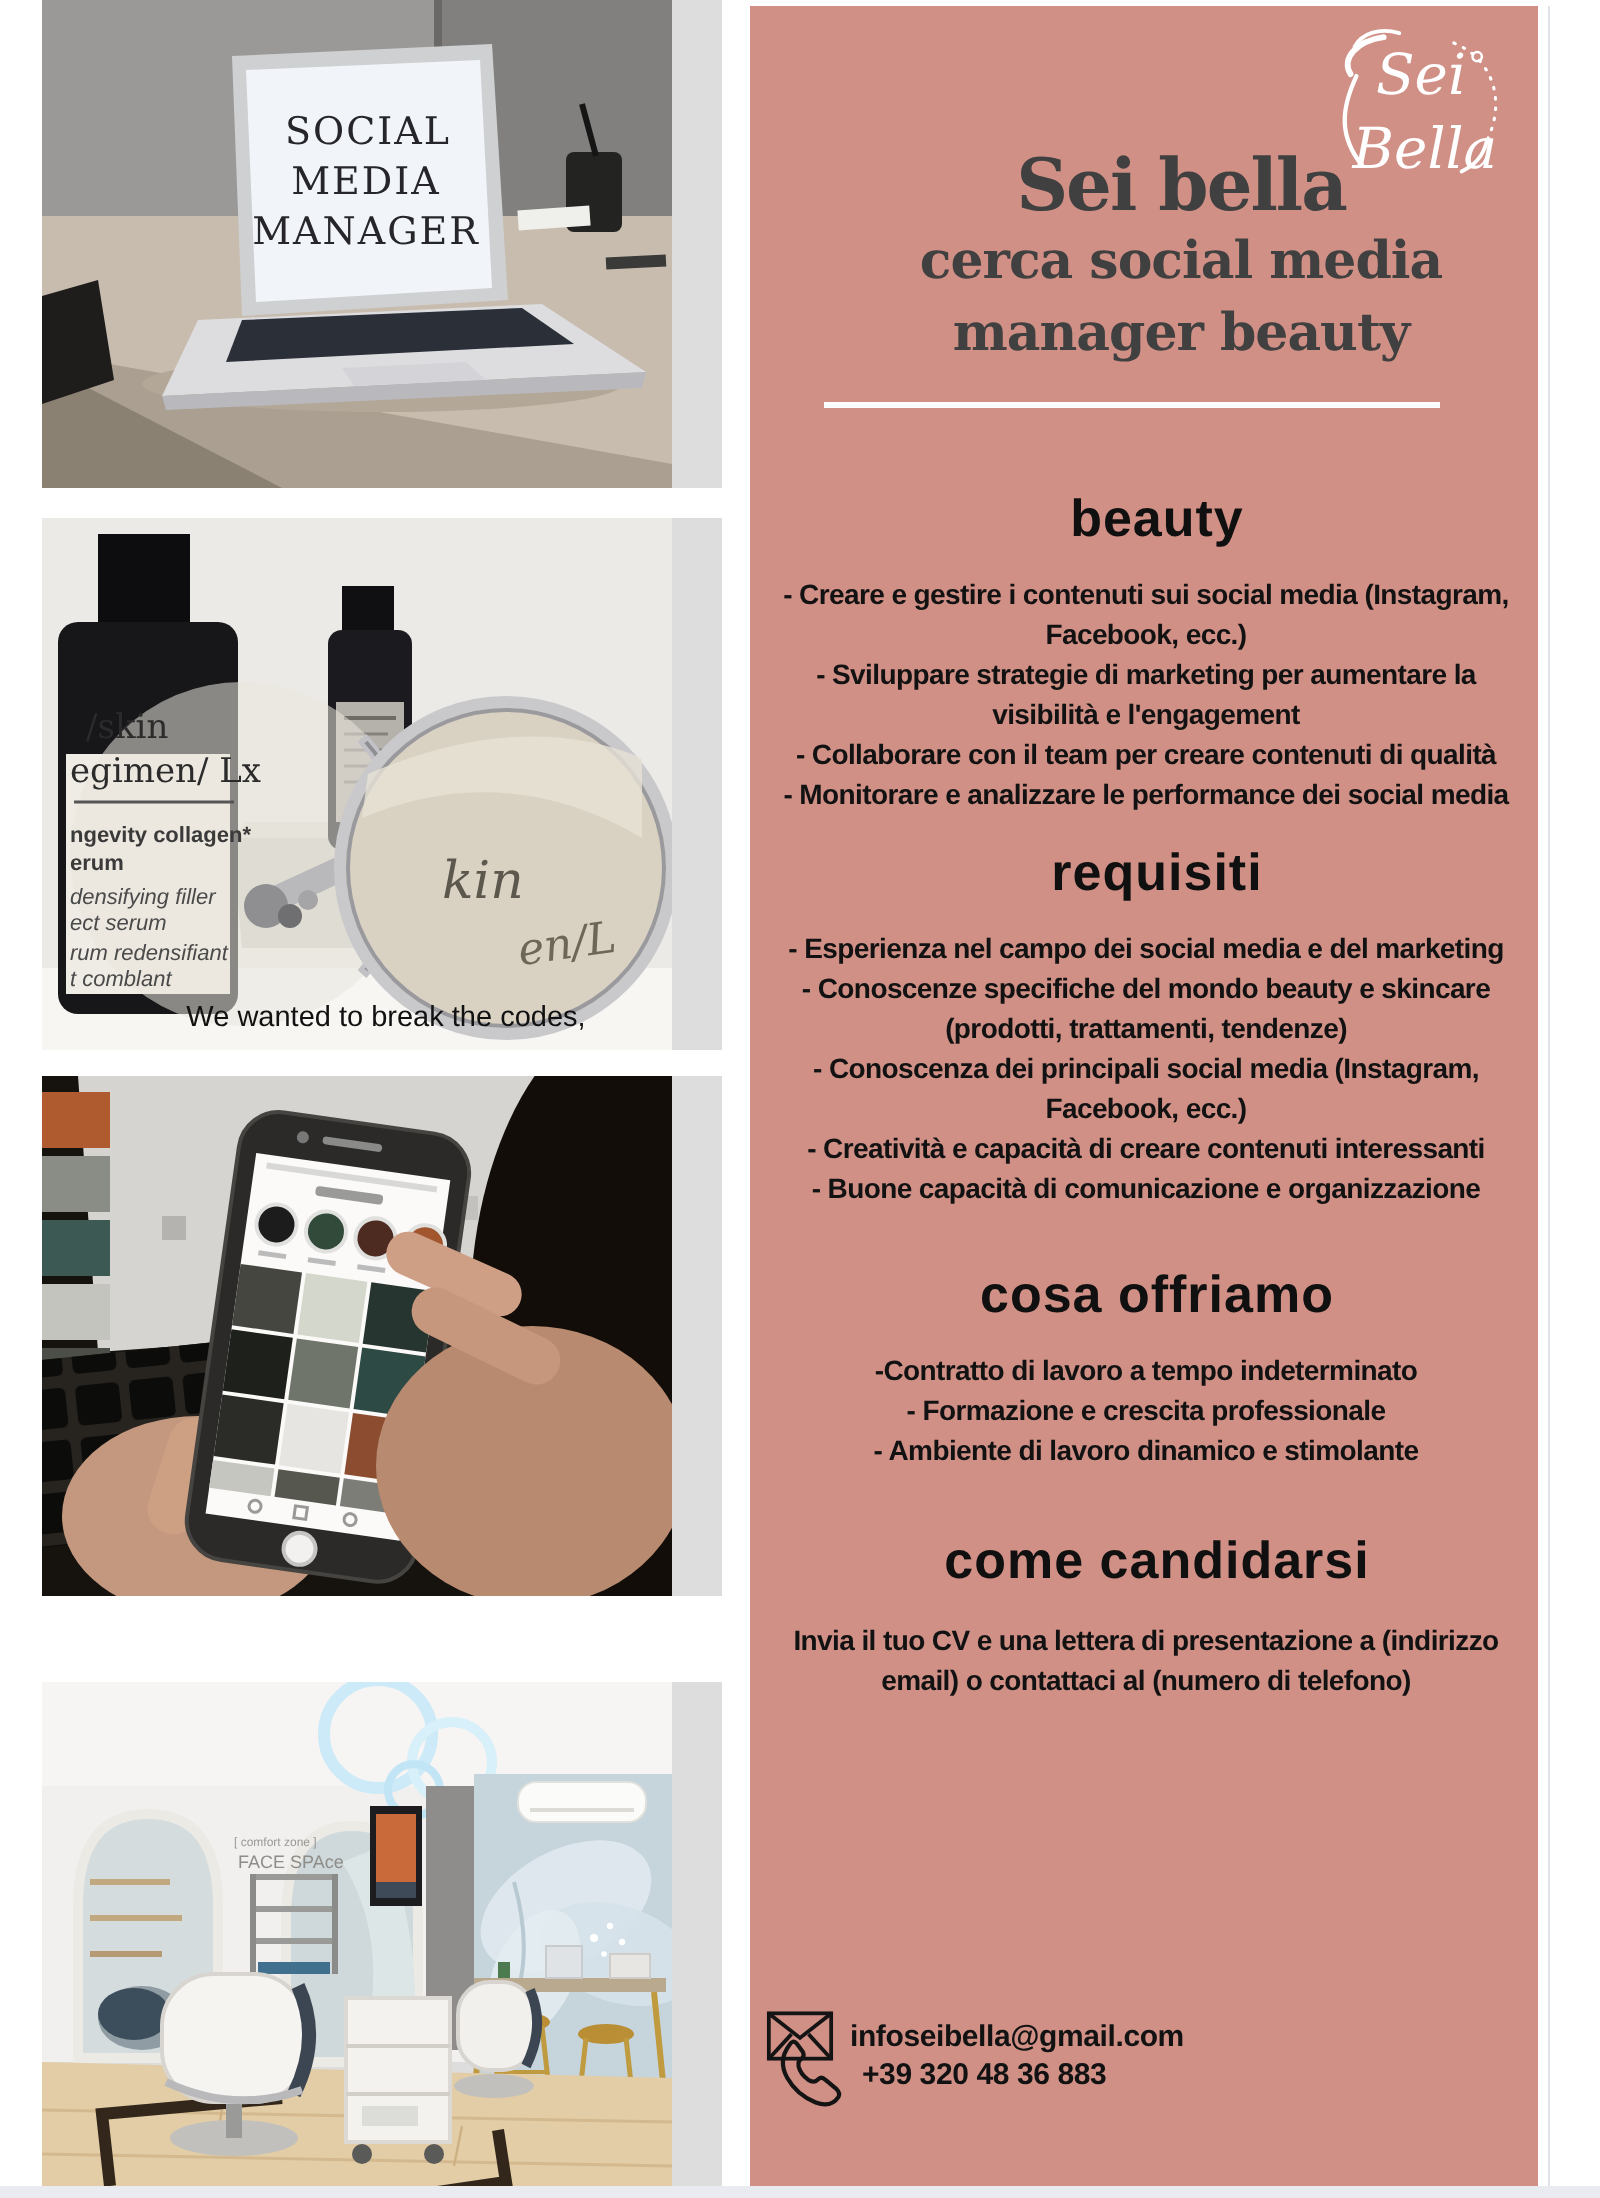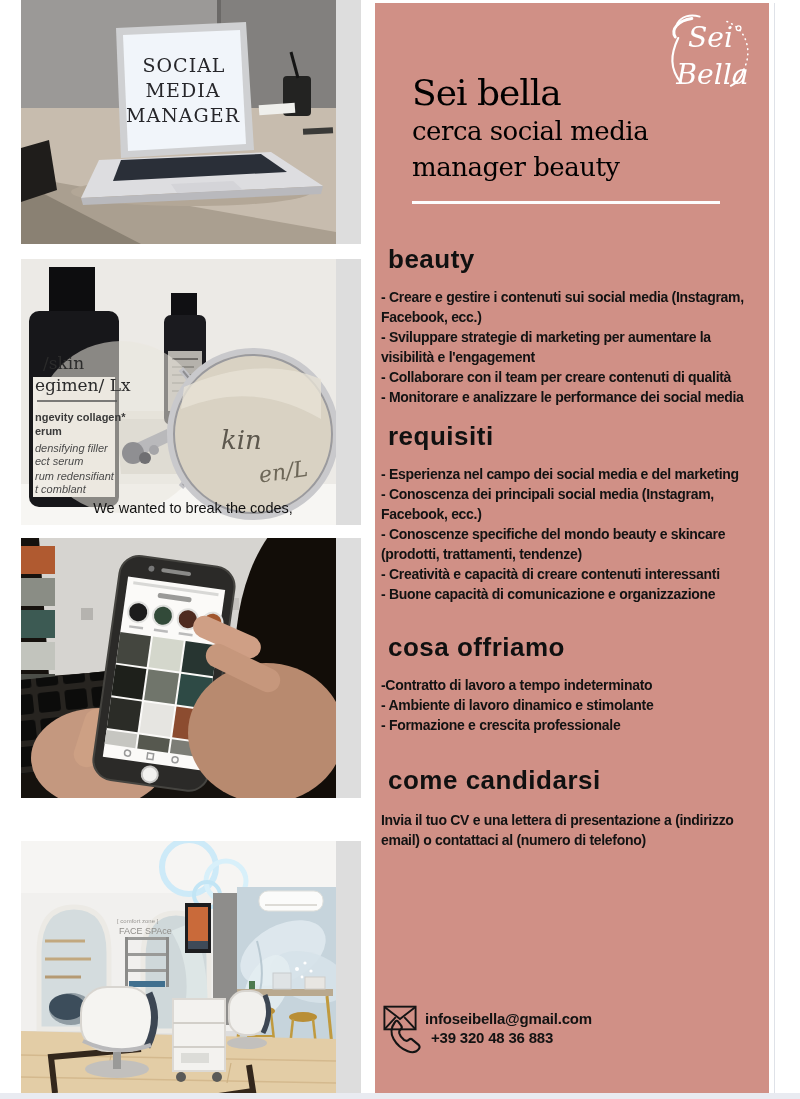--- a/index.html
+++ b/index.html
@@ -10,25 +10,25 @@
 
   
   .photo{position:absolute;left:21px;width:340px;overflow:hidden;background:#ddd;}
   .photo svg{display:block;}
   .p1{top:0;height:244px;}
   .p2{top:259px;height:266px;}
   .p3{top:538px;height:260px;}
   .p4{top:841px;height:272px;}
 
   
-  .panel{position:absolute;left:375px;top:3px;width:394px;height:1091px;background:#d09086;}
+  .panel{position:absolute;left:375px;top:3px;width:394px;height:1091px;background:#d09086;text-align:center;}
   .logo{position:absolute;top:8px;left:274px;width:112px;height:94px;}
   .panel-flow{position:absolute;left:0;top:0;width:394px;padding-top:70px;}
 
-  .title{margin-left:37px;color:#000000;font-family:"DejaVu Serif",serif;font-weight:normal;}
+  .title{margin-left:37px;color:#404040;font-family:"DejaVu Serif",serif;font-weight:bold;}
   .title .t1{font-size:36px;line-height:40px;letter-spacing:-1px;}
   .title .t2{font-size:26px;line-height:36px;letter-spacing:-0.5px;}
   .rule{margin:16px 0 0 37px;width:308px;height:3px;background:#fdfdfd;}
 
   .h2{margin:0 0 0 13px;color:#101010;font-size:26px;line-height:30px;font-weight:bold;letter-spacing:0.5px;}
   .h-ruolo{margin-top:40px;}
   .h-req{margin-top:14px;}
   .h-off{margin-top:28px;}
   .h-cand{margin-top:30px;}
   .list{margin:13px 2px 0 6px;width:384px;}
@@ -350,31 +350,31 @@
       <div class="list">
         <div class="li">- Creare e gestire i contenuti sui social media (Instagram, Facebook, ecc.)</div>
         <div class="li">- Sviluppare strategie di marketing per aumentare la visibilità e l'engagement</div>
         <div class="li">- Collaborare con il team per creare contenuti di qualità</div>
         <div class="li">- Monitorare e analizzare le performance dei social media</div>
       </div>
 
       <div class="h2 h-req">requisiti</div>
       <div class="list">
         <div class="li">- Esperienza nel campo dei social media e del marketing</div>
+        <div class="li">- Conoscenze specifiche del mondo beauty e skincare (prodotti, trattamenti, tendenze)</div>
         <div class="li">- Conoscenza dei principali social media (Instagram, Facebook, ecc.)</div>
-        <div class="li">- Conoscenze specifiche del mondo beauty e skincare (prodotti, trattamenti, tendenze)</div>
         <div class="li">- Creatività e capacità di creare contenuti interessanti</div>
         <div class="li">- Buone capacità di comunicazione e organizzazione</div>
       </div>
 
       <div class="h2 h-off">cosa offriamo</div>
       <div class="list">
         <div class="li">-Contratto di lavoro a tempo indeterminato</div>
+        <div class="li">- Formazione e crescita professionale</div>
         <div class="li">- Ambiente di lavoro dinamico e stimolante</div>
-        <div class="li">- Formazione e crescita professionale</div>
       </div>
 
       <div class="h2 h-cand">come candidarsi</div>
       <div class="para">Invia il tuo CV e una lettera di presentazione a (indirizzo email) o contattaci al (numero di telefono)</div>
     </div>
 
     <div class="contact c-email">
       <svg class="ic" width="34" height="26" viewBox="0 0 36 27">
         <rect x="1.5" y="1.5" width="33" height="24" fill="none" stroke="#141414" stroke-width="2"></rect>
         <path d="M2 2 L18 14.5 L34 2" fill="none" stroke="#141414" stroke-width="2"></path>

